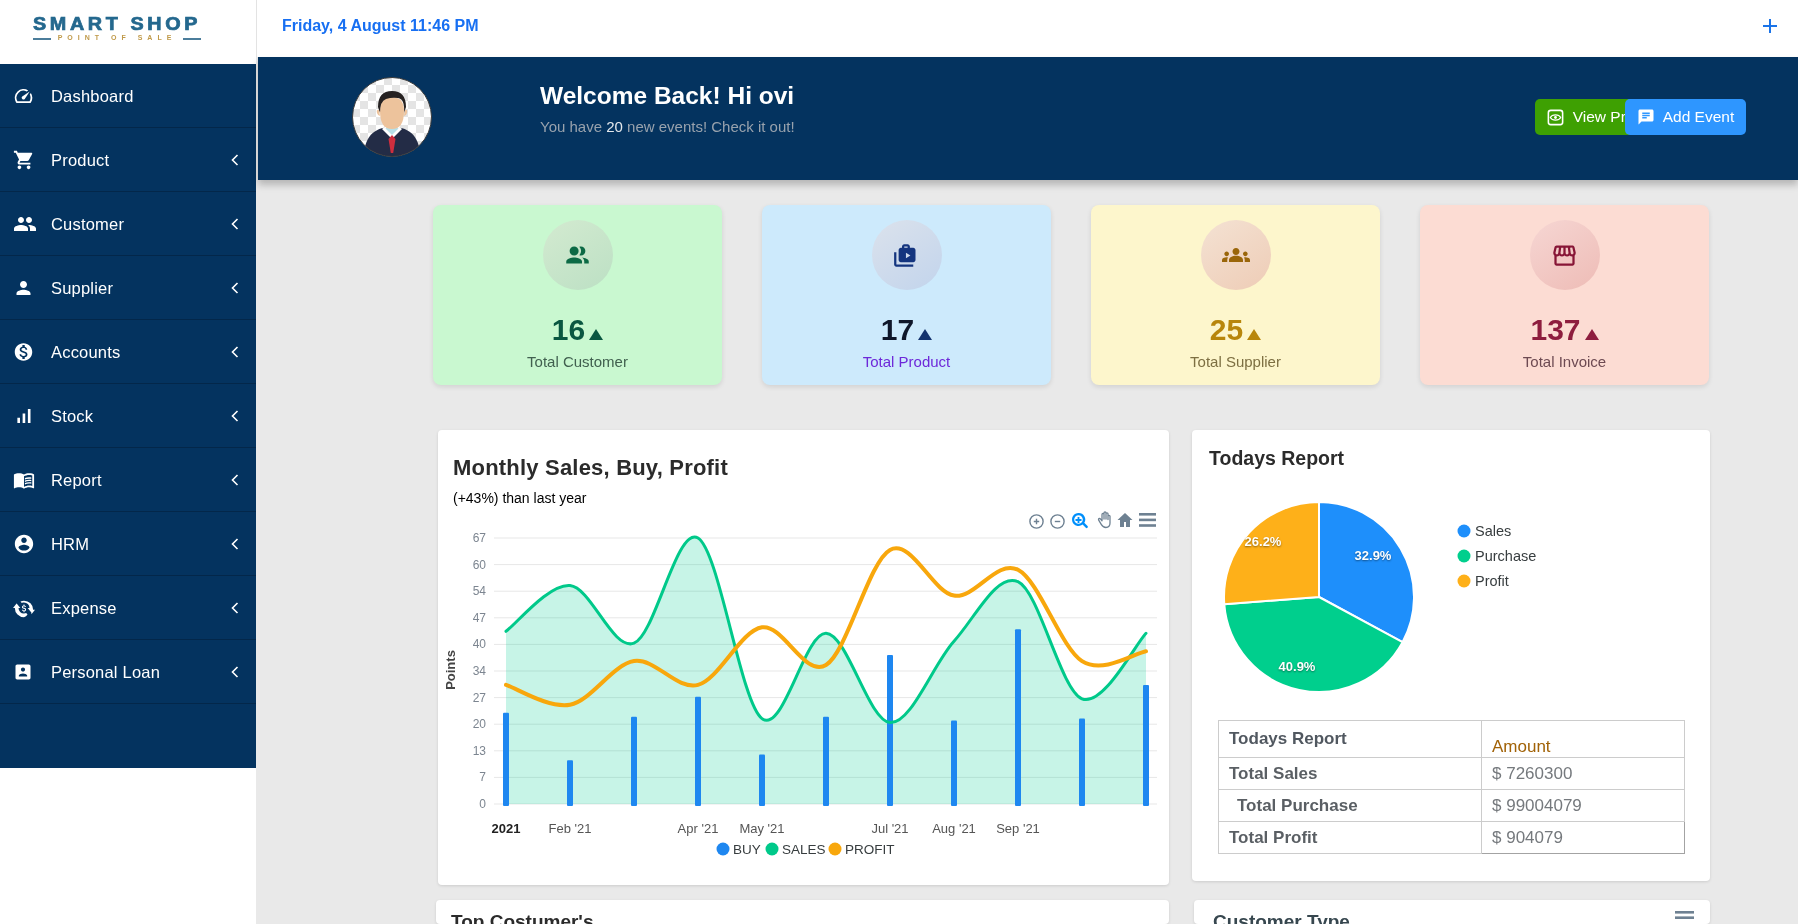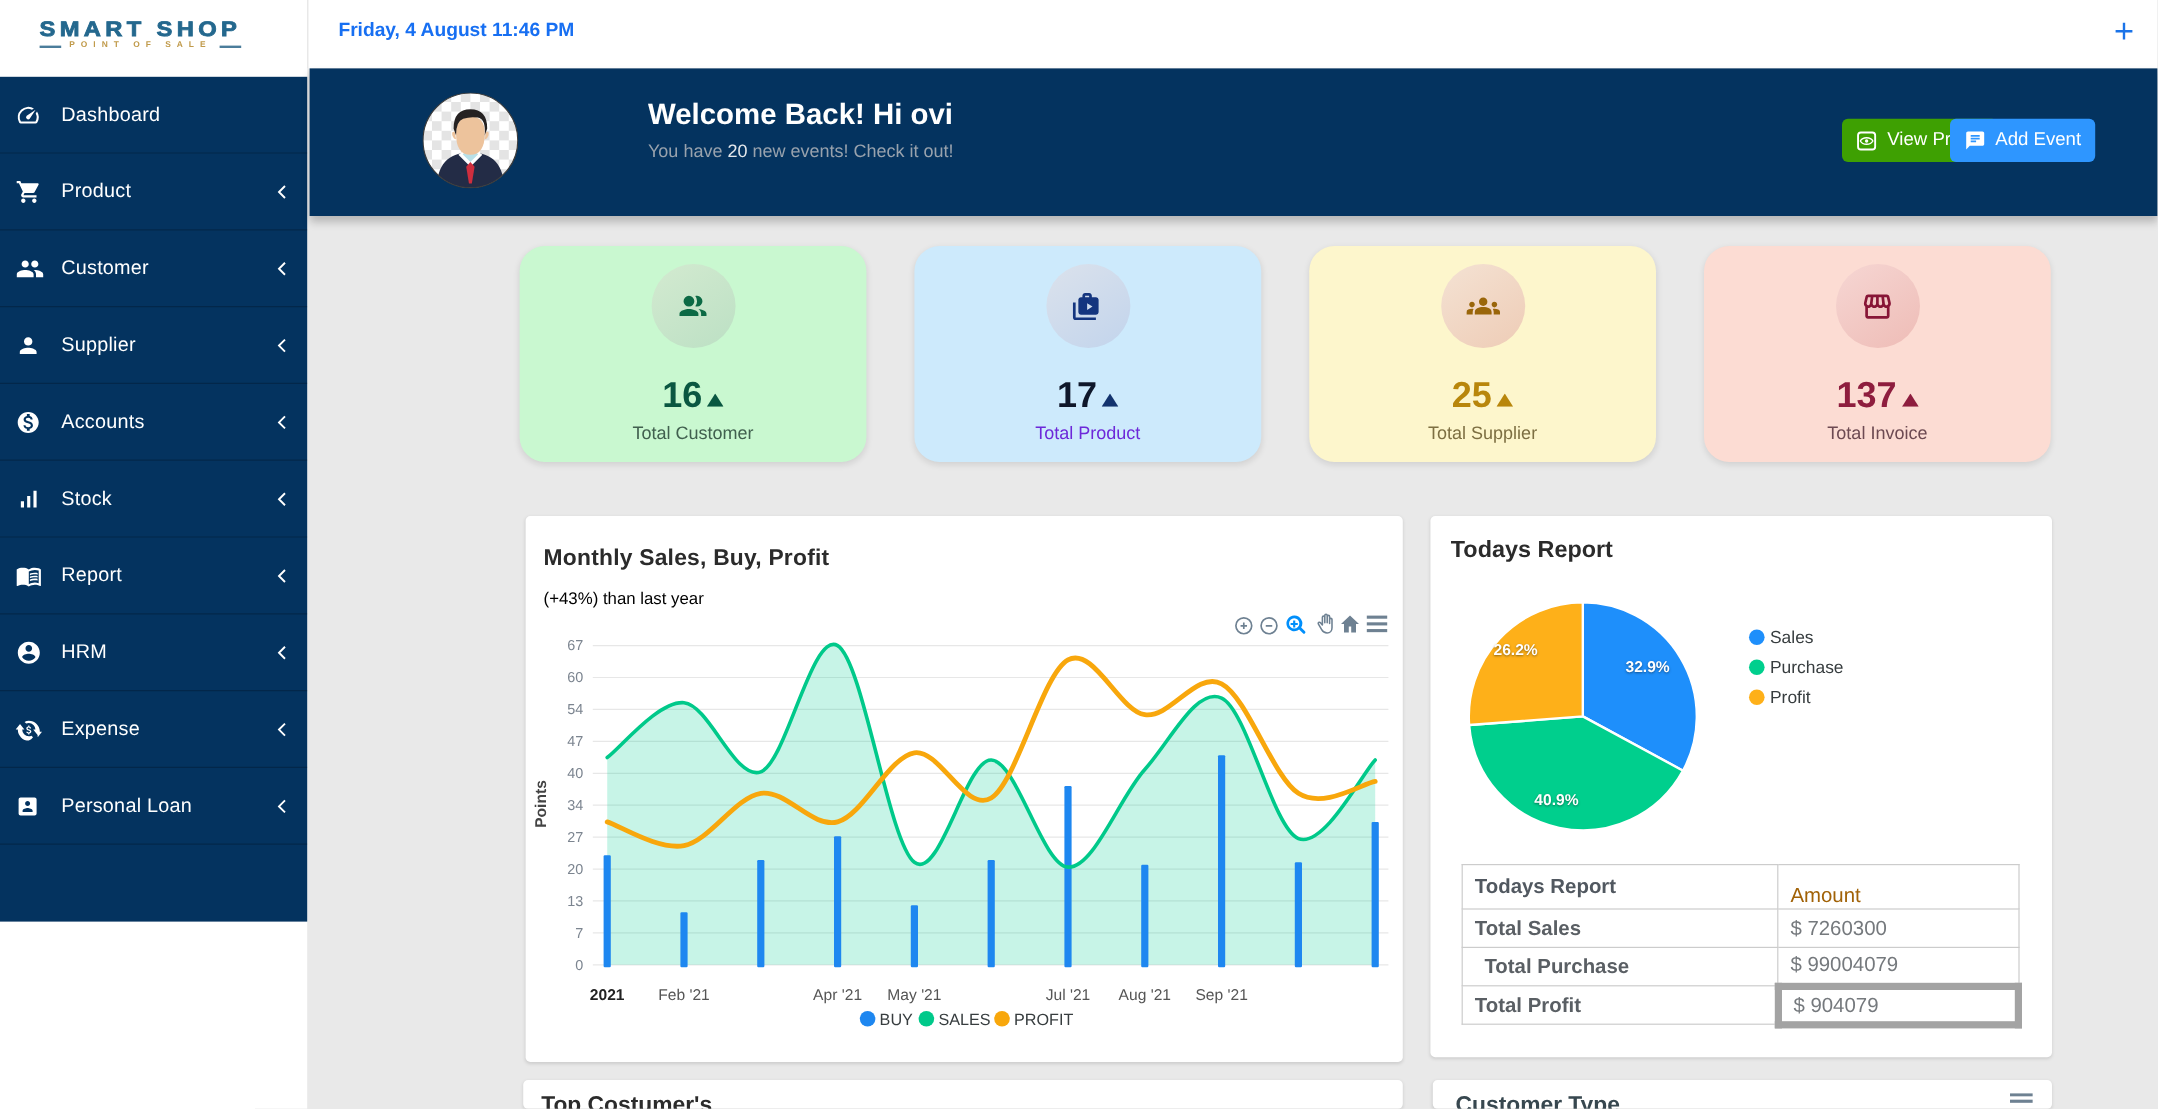--- a/index.html
+++ b/index.html
@@ -16,21 +16,21 @@
 .topbar{position:absolute;left:256px;top:0;width:1542px;height:57px;background:#fff;border-left:1px solid #e3e3e3}
 .date{position:absolute;left:25px;top:17px;font-size:16px;font-weight:bold;color:#176ff2}
 .banner{position:absolute;left:258px;top:57px;width:1540px;height:123px;background:#04335f;box-shadow:0 5px 7px rgba(0,0,0,.22)}
 .wb{position:absolute;left:282px;top:25px;font-size:24.5px;font-weight:bold;color:#fff}
 .ev{position:absolute;left:282px;top:61px;font-size:15px;color:#98a2ad}
 .ev b{color:#e4e8ec;font-weight:normal}
 .btn{position:absolute;top:42px;height:36px;border-radius:5px;color:#fff;font-size:15.5px;display:flex;align-items:center;justify-content:center;gap:8px}
 .btn-g{left:1277px;width:130px;background:#3ea002}
 .btn-b{left:1367px;width:121px;background:#2e96ff}
 .card{position:absolute;background:#fff;border-radius:4px;box-shadow:0 1px 3px rgba(0,0,0,.12)}
-.scard{position:absolute;top:205px;width:289px;height:180px;border-radius:21px;box-shadow:0 2px 5px rgba(0,0,0,.10)}
+.scard{position:absolute;top:205px;width:289px;height:180px;border-radius:8px;box-shadow:0 2px 5px rgba(0,0,0,.10)}
 .scircle{position:absolute;left:109.5px;top:15px;width:70px;height:70px;border-radius:50%;display:flex;align-items:center;justify-content:center}
 .snum{position:absolute;left:0;top:108px;width:100%;text-align:center;font-size:30px;font-weight:bold}
 .snum svg{margin-left:4px}
 .slab{position:absolute;left:0;top:148px;width:100%;text-align:center;font-size:15px}
 </style></head><body>
 <div class="sidebar">
 <div class="logo">
   <div class="t1">SMART SHOP</div>
   <div class="ln" style="left:33px;width:18px"></div>
   <div class="ln" style="left:183px;width:18px"></div>
@@ -207,21 +207,21 @@
       <svg width="27" height="27" viewBox="0 0 24 24" fill="#871536">
         <path d="M21.9 8.89l-1.05-4.37c-.22-.9-1-1.52-1.91-1.52H5.05c-.9 0-1.69.63-1.9 1.52L2.1 8.89c-.24 1.02-.02 2.06.62 2.88.08.11.19.19.28.29V19c0 1.1.9 2 2 2h14c1.1 0 2-.9 2-2v-6.94c.09-.09.2-.18.28-.28.64-.82.87-1.87.62-2.89zm-2.99-3.9l1.05 4.37c.1.42.01.84-.25 1.17-.14.18-.44.47-.94.47-.61 0-1.14-.49-1.21-1.14L16.98 5l1.93-.01zM13 5h1.96l.54 4.52c.05.39-.07.78-.33 1.07-.22.26-.54.41-.95.41-.67 0-1.22-.59-1.22-1.31V5zM8.49 9.52L9.04 5H11v4.69c0 .72-.55 1.31-1.29 1.31-.34 0-.65-.15-.89-.41-.25-.29-.37-.68-.33-1.07zm-4.45-.16L5.05 5h1.97l-.58 4.86c-.08.65-.6 1.14-1.21 1.14-.49 0-.8-.29-.93-.47-.27-.32-.36-.75-.26-1.17zM5 19v-6.03c.08.01.15.03.23.03.87 0 1.66-.36 2.24-.95.6.6 1.4.95 2.31.95.87 0 1.65-.36 2.23-.93.59.57 1.39.93 2.29.93.84 0 1.64-.35 2.24-.95.58.59 1.37.95 2.24.95.08 0 .15-.02.23-.03V19H5z"></path>
       </svg>
     </div>
   <div class="snum" style="color:#8e1d3e">137<svg width="14" height="11" viewBox="0 0 14 11">
         <path d="M7 0 L14 11 L0 11 Z" fill="#8e1d3e"></path>
       </svg></div>
   <div class="slab" style="color:#6d4a52">Total Invoice</div>
 </div>
 <div class="card" style="left:438px;top:430px;width:731px;height:455px">
-  <div style="position:absolute;left:15px;top:25px;font-size:19px;font-weight:bold;color:#2b2b2b;letter-spacing:.2px">Monthly Sales, Buy, Profit</div>
+  <div style="position:absolute;left:15px;top:25px;font-size:22px;font-weight:bold;color:#2b2b2b;letter-spacing:.2px">Monthly Sales, Buy, Profit</div>
   <div style="position:absolute;left:15px;top:60px;font-size:14px;color:#000000">(+43%) than last year</div>
   <svg style="position:absolute;left:0;top:0" width="731" height="455" viewBox="0 0 731 455">
     <g transform="translate(591,83)" stroke="#6e8192" stroke-width="1.4" fill="none">
       <circle cx="7.5" cy="8.5" r="6.6"></circle>
         <path d="M4.8 8.5h5.4M7.5 5.8v5.4"></path>
       <circle cx="28.5" cy="8.5" r="6.6"></circle>
         <path d="M25.8 8.5h5.4"></path>
     </g>
     <g transform="translate(633,82)" fill="#008ffb">
         <path d="M7.5 1a6.5 6.5 0 1 0 4.1 11.55l3.2 3.2a1.2 1.2 0 0 0 1.7-1.7l-3.2-3.2A6.5 6.5 0 0 0 7.5 1zm0 2.2a4.3 4.3 0 1 1 0 8.6 4.3 4.3 0 0 1 0-8.6z"></path>
@@ -317,21 +317,21 @@
     <tr>
           <td style="border:1px solid #ccc;height:32px;padding:0 0 0 10px;font-weight:bold;color:#5a5f64">Total Sales</td>
           <td style="border:1px solid #ccc;padding:0 0 0 10px;color:#75797d">$ 7260300</td>
         </tr>
     <tr>
           <td style="border:1px solid #ccc;height:32px;padding:0 0 0 18px;font-weight:bold;color:#5a5f64">Total Purchase</td>
           <td style="border:1px solid #ccc;padding:0 0 0 10px;color:#75797d">$ 99004079</td>
         </tr>
     <tr>
           <td style="border:1px solid #ccc;height:32px;padding:0 0 0 10px;font-weight:bold;color:#5a5f64">Total Profit</td>
-          <td style="border:6px solid #a3a3a3;padding:0 0 0 10px;color:#75797d">$ 904079</td>
+          <td style="border:1px solid #a3a3a3;padding:0 0 0 10px;color:#75797d">$ 904079</td>
         </tr>
   </tbody>
     </table>
 </div>
 <div class="card" style="left:436px;top:900px;width:733px;height:24px">
   <div style="position:absolute;left:15px;top:11px;font-size:19px;font-weight:bold;color:#2b2b2b">Top Costumer's</div>
 </div>
 <div class="card" style="left:1194px;top:900px;width:516px;height:24px">
   <div style="position:absolute;left:19px;top:11px;font-size:19px;font-weight:bold;color:#37474f">Customer Type</div>
   <svg style="position:absolute;right:16px;top:11px" width="19" height="13" viewBox="0 0 19 13" fill="#6e8192">

